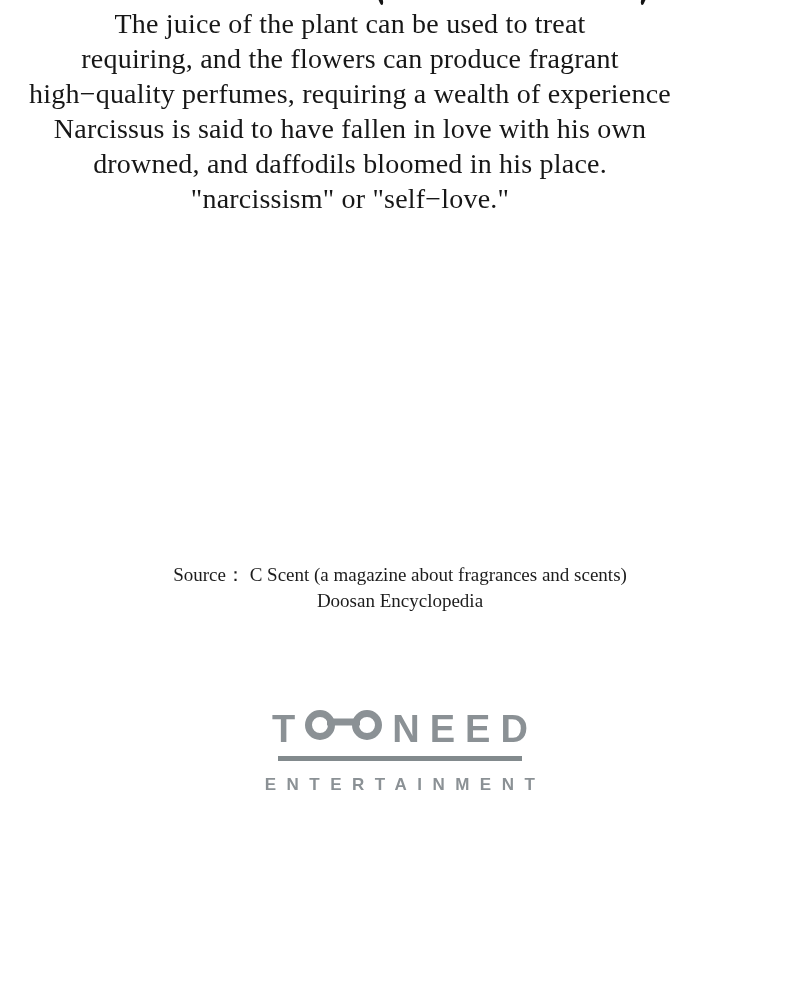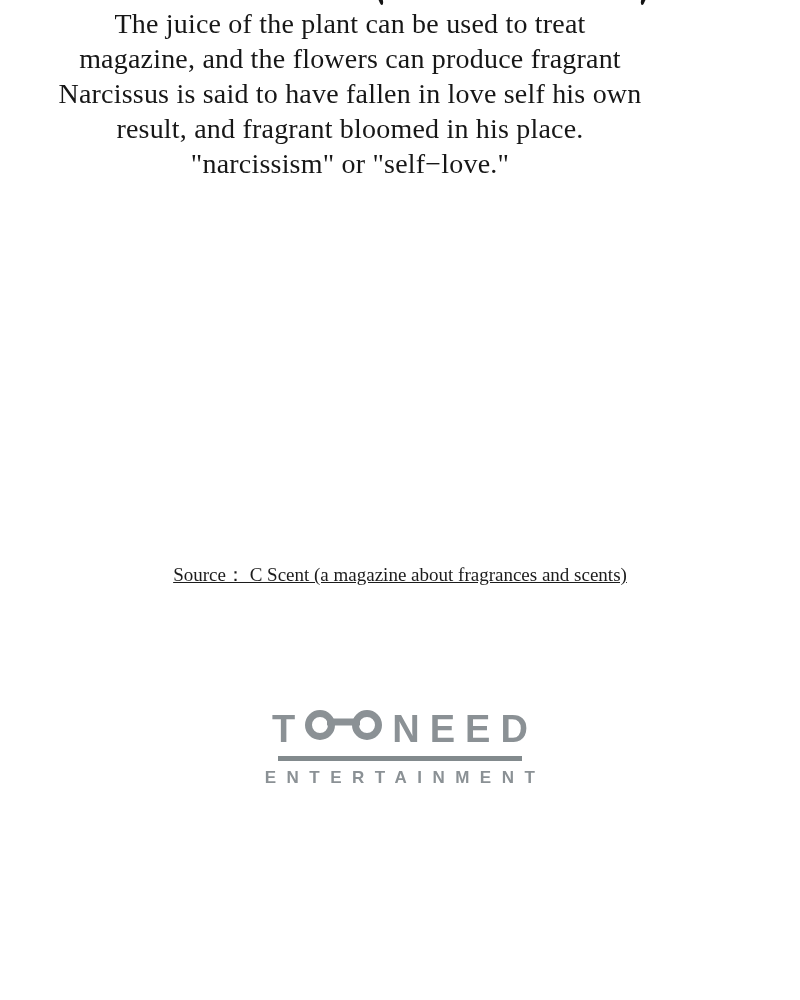--- a/index.html
+++ b/index.html
@@ -32,21 +32,20 @@
   }
   .body-text .line { white-space: nowrap; }
 
   .source-block {
     position: absolute;
     top: 562px; left: 0; width: 800px;
     text-align: center;
     font-size: 19px;
     line-height: 26px;
     color: #1c1c1c;
-    text-decoration: underline;
   }
   .source-block .line { white-space: nowrap; }
 
   .logo {
     position: absolute;
     top: 708px; left: 0; width: 800px;
     display: flex;
     flex-direction: column;
     align-items: center;
     color: #8b9195;
@@ -69,47 +68,49 @@
     margin-bottom: -6px;
     align-self: baseline;
   }
   .logo-divider {
     margin-top: 18px;
     width: 244px;
     height: 5px;
     background: #828a8d;
   }
   .logo-sub {
-    margin-top: 8px;
+    margin-top: 15px;
     position: relative;
     left: 5px;
     font-size: 17px;
     font-weight: 700;
     line-height: 17px;
     letter-spacing: 10.5px;
     color: #8b9195;
     white-space: nowrap;
   }
 </style>
 </head>
 <body>
 
 <div class="frag frag-left"></div>
 <div class="frag frag-right"></div>
 
 <div class="body-text">
   <div class="line">The juice of the plant can be used to treat</div>
-  <div class="line">magazine, and the flowers can produce fragrant</div>
-  <div class="line">Narcissus is said to have fallen in love self his own</div>
-  <div class="line">result, and fragrant bloomed in his place.</div>
+  <div class="line">requiring, and the flowers can produce fragrant</div>
+  <div class="line">high−quality perfumes, requiring a wealth of experience</div>
+  <div class="line">Narcissus is said to have fallen in love with his own</div>
+  <div class="line">drowned, and daffodils bloomed in his place.</div>
   <div class="line">"narcissism" or "self−love."</div>
 </div>
 
 <div class="source-block">
   <div class="line">Source： C Scent (a magazine about fragrances and scents)</div>
+  <div class="line">Doosan Encyclopedia</div>
 </div>
 
 <div class="logo">
   <div class="logo-word">
     <span class="ltr">T</span>
     <svg class="glasses-svg" width="77" height="34" viewBox="0 0 77 34">
       <circle cx="15" cy="17" r="11.5" fill="none" stroke="#8b9195" stroke-width="7"></circle>
       <circle cx="62" cy="17" r="11.5" fill="none" stroke="#8b9195" stroke-width="7"></circle>
       <rect x="22" y="10.5" width="33" height="7" fill="#8b9195"></rect>
     </svg>

